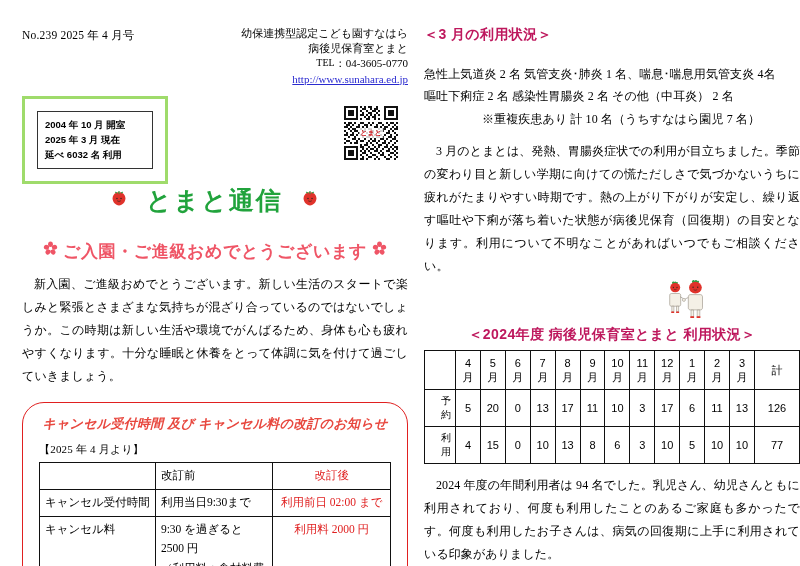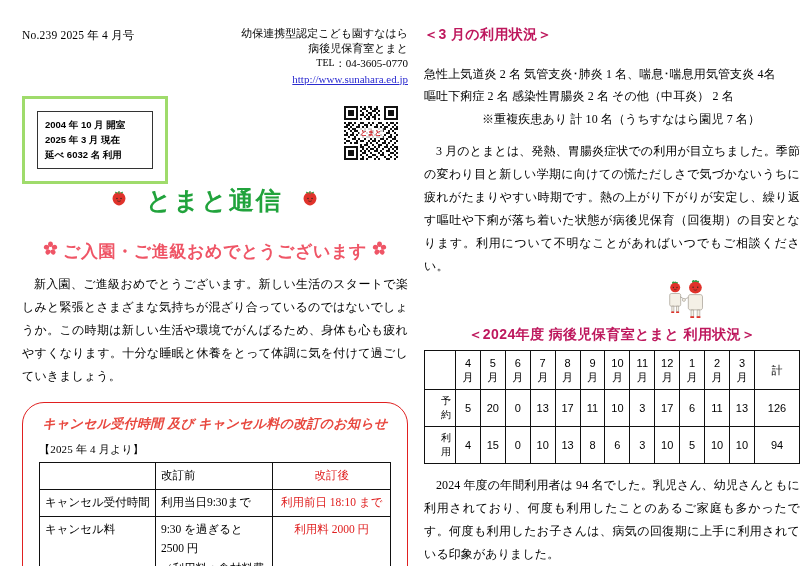--- a/index.html
+++ b/index.html
@@ -535,21 +535,21 @@
         <table class="rev-table">
           <tbody>
               <tr>
             <td class="c0"></td>
             <td class="c1">改訂前</td>
             <td class="c2">改訂後</td>
           </tr>
           <tr>
             <td class="c0">キャンセル受付時間</td>
             <td class="c1">利用当日9:30まで</td>
-            <td class="c2">利用前日 18:10 まで</td>
+            <td class="c2">利用前日 02:00 まで</td>
           </tr>
           <tr>
             <td class="c0">キャンセル料</td>
             <td class="c1" style="white-space:pre-line;">9:30 を過ぎると
 2500 円
 （利用料＋食材料費
 ＋寝具利用料等）</td>
             <td class="c2">利用料 2000 円</td>
           </tr>
         </tbody>
@@ -644,21 +644,21 @@
           <td class="val">0</td>
           <td class="val">10</td>
           <td class="val">13</td>
           <td class="val">8</td>
           <td class="val">6</td>
           <td class="val">3</td>
           <td class="val">10</td>
           <td class="val">5</td>
           <td class="val">10</td>
           <td class="val">10</td>
-          <td class="val">94</td>
+          <td class="val">77</td>
         </tr>
       </tbody>
         </table>
 
       <p class="body-text">2024 年度の年間利用者は 94 名でした。乳児さん、幼児さんともに利用されており、何度も利用したことのあるご家庭も多かったです。何度も利用したお子さんは、病気の回復期に上手に利用されている印象がありました。</p>
       <p class="body-text">在宅ワークの普及や、職場での感染症への認識が変わるなどお子さんが病気の時に仕事を休みやすくなったという声も聞かれます。その中でも、病後児保育を上手に活用し、無理なく通常保育に戻れるようにしましょう。</p>
 
     </div>
   </div>
 </div>

